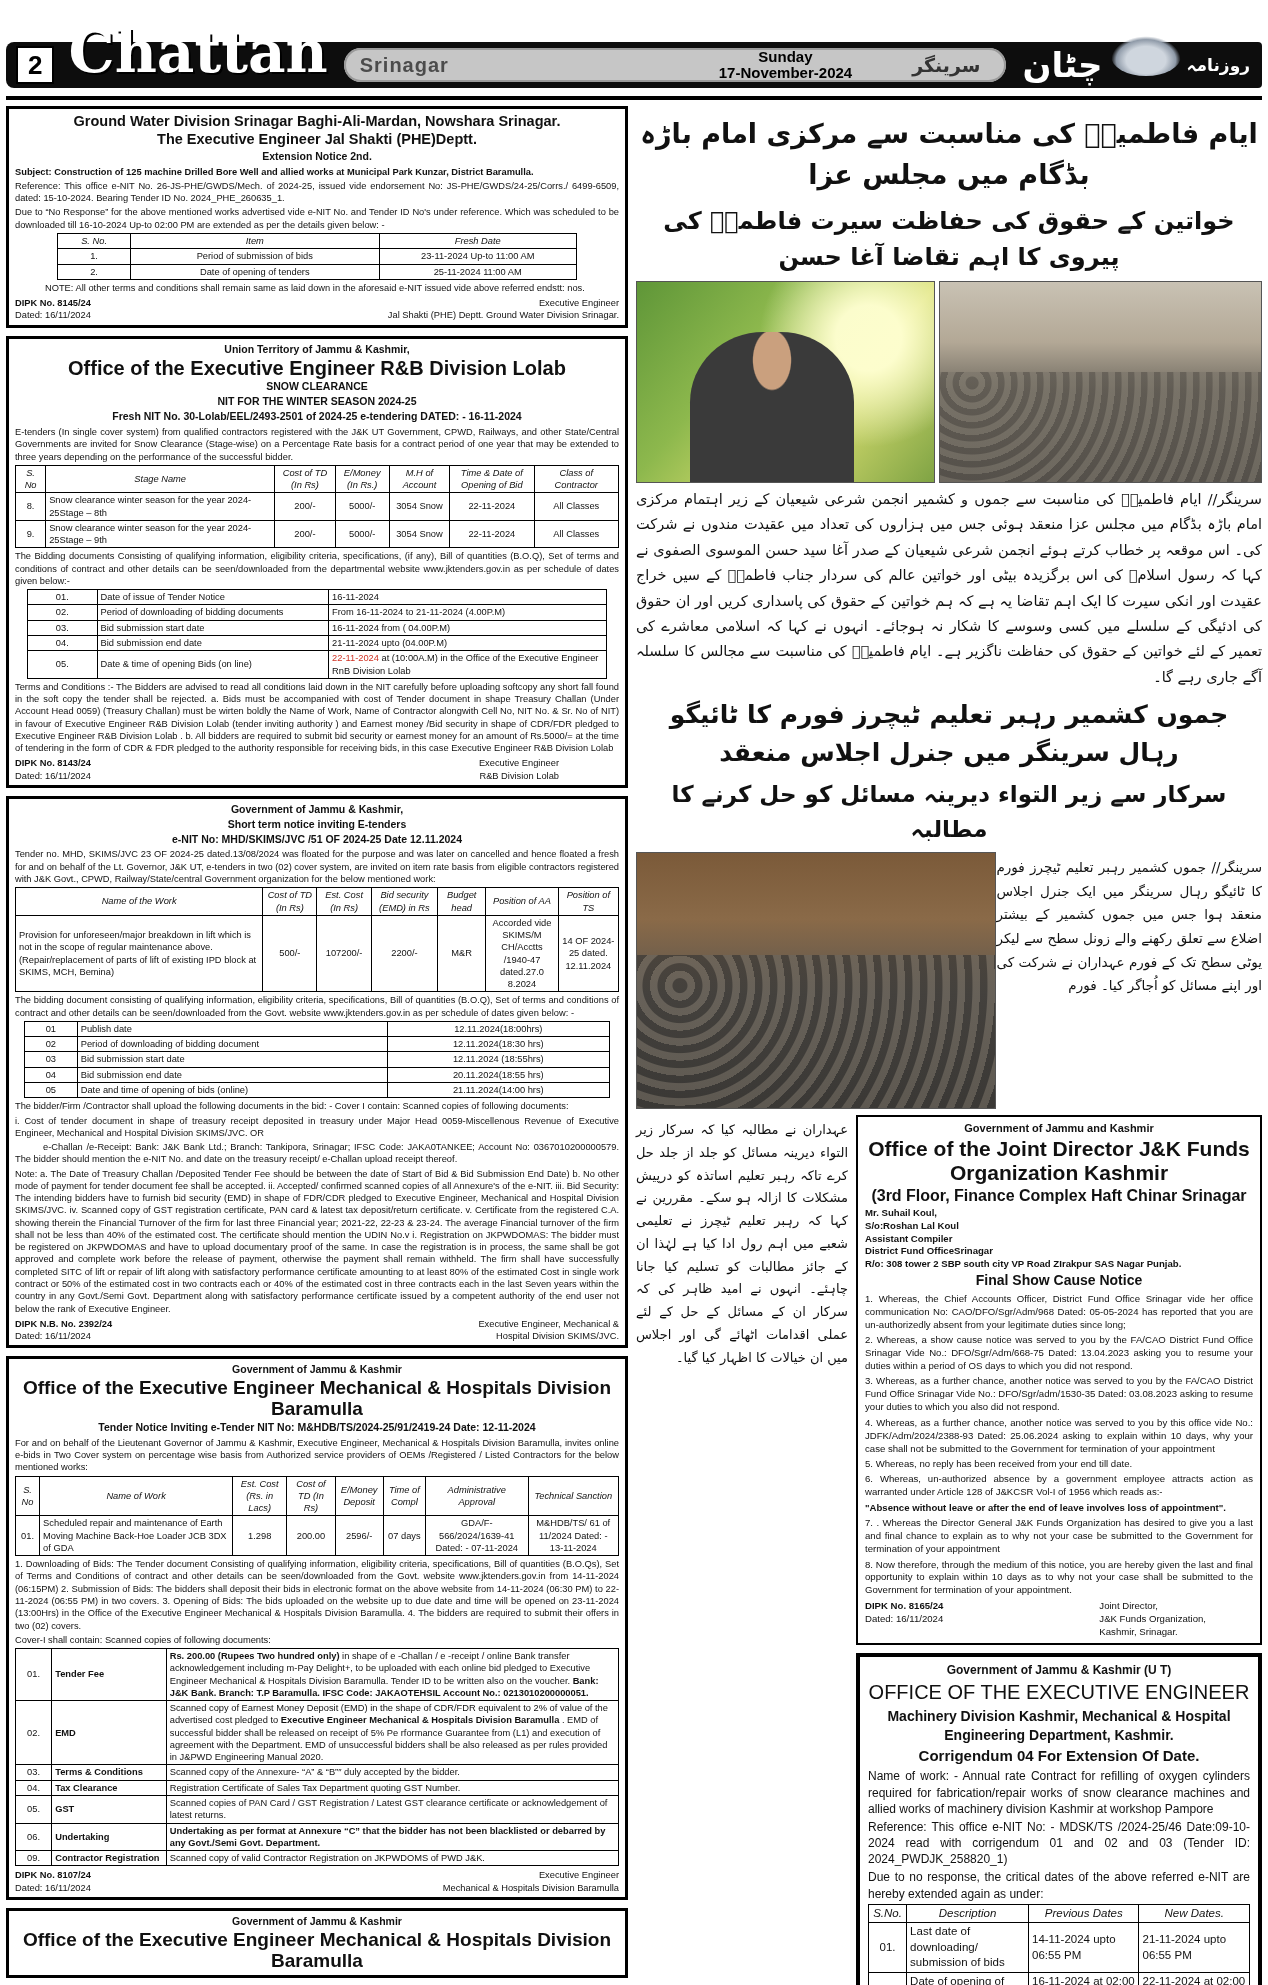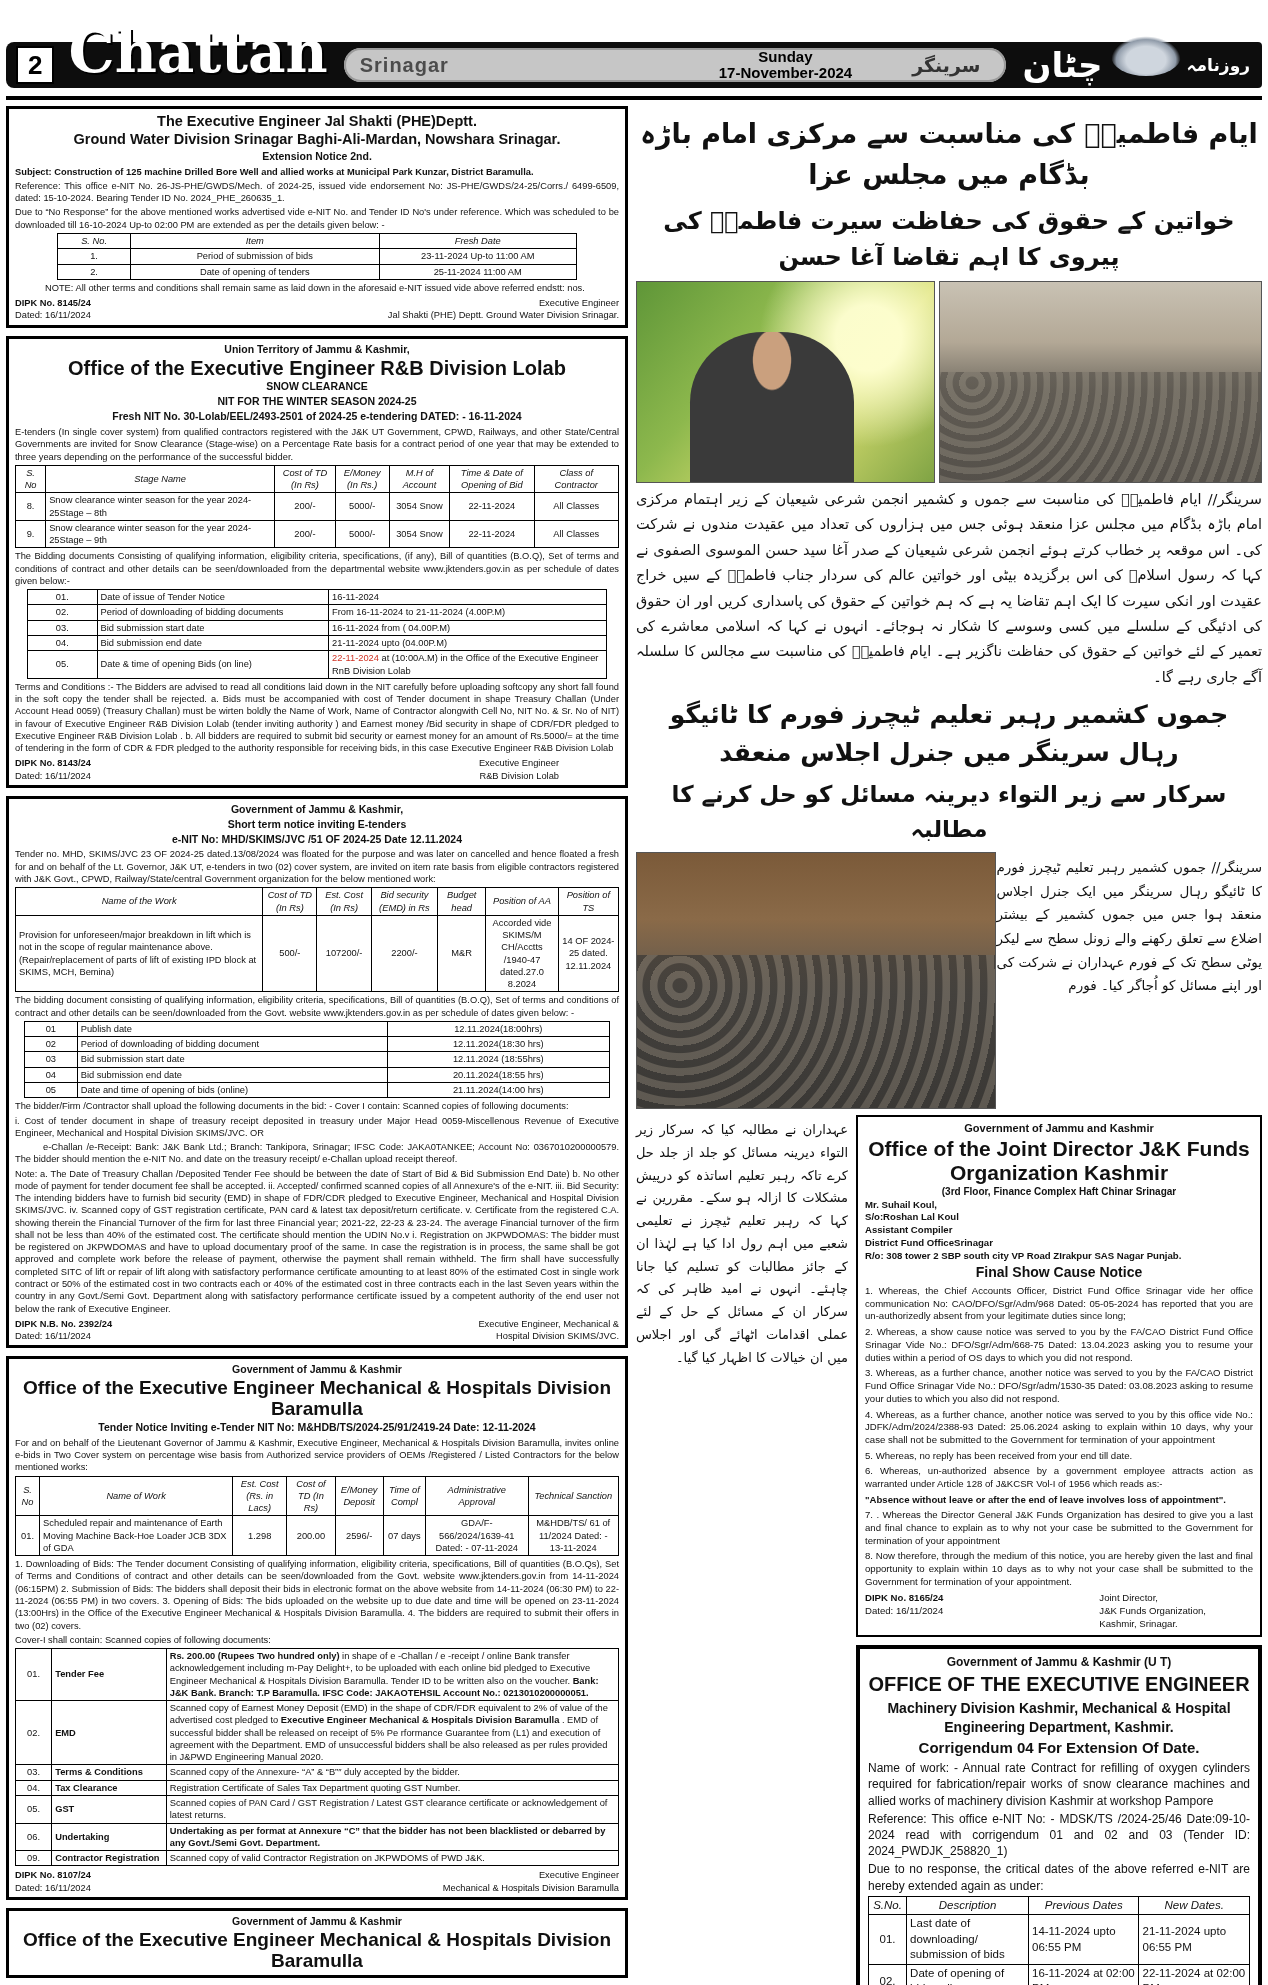--- a/index.html
+++ b/index.html
@@ -67,21 +67,21 @@
   .story2-text{flex:1;}
   .bottom-row{display:flex;gap:8px;align-items:flex-start;margin-top:6px;}
   .urdu-side{width:212px;flex:none;}
   .legal-col{flex:1;min-width:0;}
   
   .funds{border:2px solid #000;padding:4px 7px;font-size:9.6px;line-height:1.35;}
   .funds .title{font-size:21px;font-weight:bold;text-align:center;line-height:1.1;margin:1px 0;}
   .funds p{margin:2.5px 0;text-align:justify;}
   
   .mach{border:4px solid #000;padding:5px 8px;font-size:12px;line-height:1.35;margin-top:8px;}
-  .mach .title{font-size:20px;font-weight:bold;text-align:center;margin:1px 0;}
+  .mach .title{font-size:20px;font-weight:normal;text-align:center;margin:1px 0;}
   .mach .sub{font-size:14px;font-weight:bold;text-align:center;margin:1px 0;}
   .mach .t{font-size:11.5px;}
 </style>
 </head>
 <body>
 
 <div class="page">
 
   <div class="masthead">
     <div class="mast-bar">
@@ -99,22 +99,22 @@
       <div class="mountain"></div>
       <div class="daily-urdu u">روزنامہ</div>
     </div>
   </div>
 
   <div class="cols">
 
     <div class="col-left">
 
       <div class="notice">
+        <div class="title-15">Ground Water Division Srinagar Baghi-Ali-Mardan, Nowshara Srinagar.</div>
         <div class="title-15">The Executive Engineer Jal Shakti (PHE)Deptt.</div>
-        <div class="title-15">Ground Water Division Srinagar Baghi-Ali-Mardan, Nowshara Srinagar.</div>
         <div class="sub-11">Extension Notice 2nd.</div>
         <p class="b">Subject: Construction of 125 machine Drilled Bore Well and allied works at Municipal Park Kunzar, District Baramulla.</p>
         <p class="j">Reference: This office e-NIT No. 26-JS-PHE/GWDS/Mech. of 2024-25, issued vide endorsement No: JS-PHE/GWDS/24-25/Corrs./ 6499-6509, dated: 15-10-2024. Bearing Tender ID No. 2024_PHE_260635_1.</p>
         <p class="j">Due to “No Response” for the above mentioned works advertised vide e-NIT No. and Tender ID No's under reference. Which was scheduled to be downloaded till 16-10-2024 Up-to 02:00 PM are extended as per the details given below: -</p>
         <table class="t" style="width:86%;margin:2px auto;">
           <tbody>
               <tr>
             <th style="width:14%">S. No.</th>
             <th style="width:48%">Item</th>
             <th>Fresh Date</th>
@@ -416,21 +416,21 @@
 
       <div class="bottom-row">
         <div class="urdu-side u u-body" style="font-size:13px">عہداران نے مطالبہ کیا کہ سرکار زیر التواء دیرینہ مسائل کو جلد از جلد حل کرے تاکہ رہبر تعلیم اساتذہ کو درپیش مشکلات کا ازالہ ہو سکے۔ مقررین نے کہا کہ رہبر تعلیم ٹیچرز نے تعلیمی شعبے میں اہم رول ادا کیا ہے لہٰذا ان کے جائز مطالبات کو تسلیم کیا جانا چاہئے۔ انہوں نے امید ظاہر کی کہ سرکار ان کے مسائل کے حل کے لئے عملی اقدامات اٹھائے گی اور اجلاس میں ان خیالات کا اظہار کیا گیا۔</div>
 
         <div class="legal-col">
 
           <div class="funds">
             <div class="c b" style="font-size:11px">Government of Jammu and Kashmir</div>
             <div class="title">Office of the Joint Director J&amp;K Funds</div>
             <div class="title">Organization Kashmir</div>
-            <div class="c b" style="font-size:10px">(3rd Floor, Finance Complex Haft Chinar Srinagar</div>
+            <div class="c b" style="font-size:16px">(3rd Floor, Finance Complex Haft Chinar Srinagar</div>
             <div class="b">Mr. Suhail Koul,</div>
             <div class="b">S/o:Roshan Lal Koul</div>
             <div class="b">Assistant Compiler</div>
             <div class="b">District Fund OfficeSrinagar</div>
             <div class="b">R/o: 308 tower 2 SBP south city VP Road ZIrakpur SAS Nagar Punjab.</div>
             <div class="c b" style="font-size:14px">Final Show Cause Notice</div>
             <p>1.    Whereas, the Chief Accounts Officer, District Fund Office Srinagar vide her office communication No: CAO/DFO/Sgr/Adm/968 Dated: 05-05-2024 has reported that you are un-authorizedly absent from your legitimate duties since long;</p>
             <p>2.    Whereas, a show cause notice was served to you by the FA/CAO District Fund Office Srinagar Vide No.: DFO/Sgr/Adm/668-75 Dated: 13.04.2023 asking you to resume your duties within a period of OS days to which you did not respond.</p>
             <p>3.    Whereas, as a further chance, another notice was served to you by the FA/CAO District Fund Office Srinagar Vide No.: DFO/Sgr/adm/1530-35 Dated: 03.08.2023 asking to resume your duties to which you also did not respond.</p>
             <p>4.    Whereas, as a further chance, another notice was served to you by this office vide No.: JDFK/Adm/2024/2388-93 Dated: 25.06.2024 asking to explain within 10 days, why your case shall not be submitted to the Government for termination of your appointment</p>

